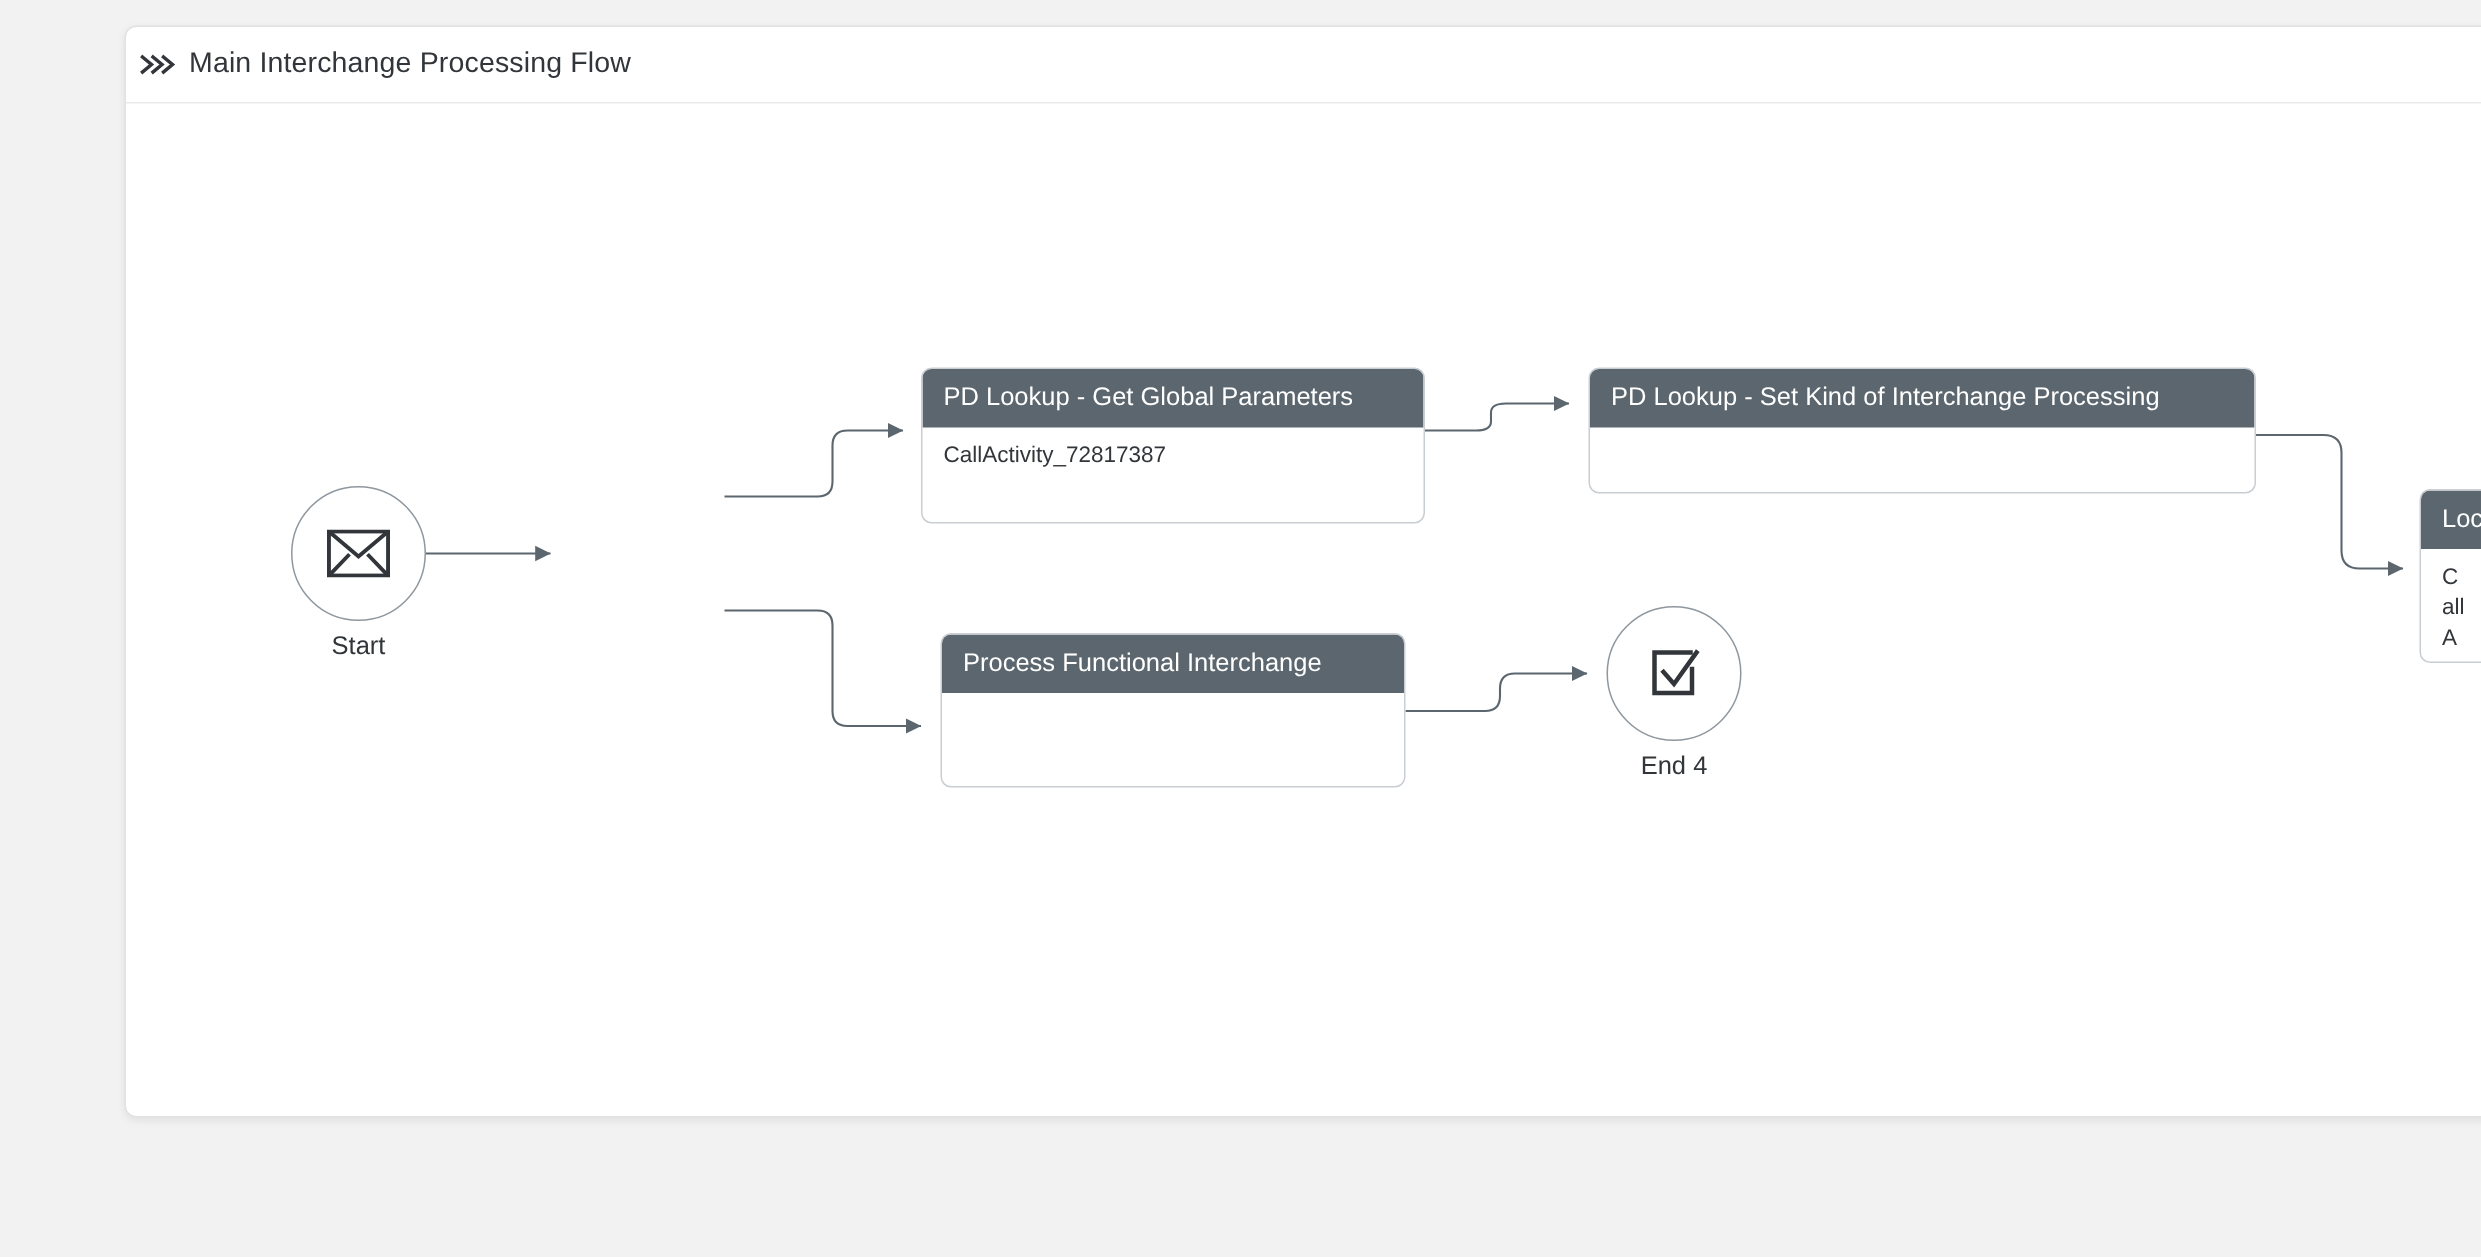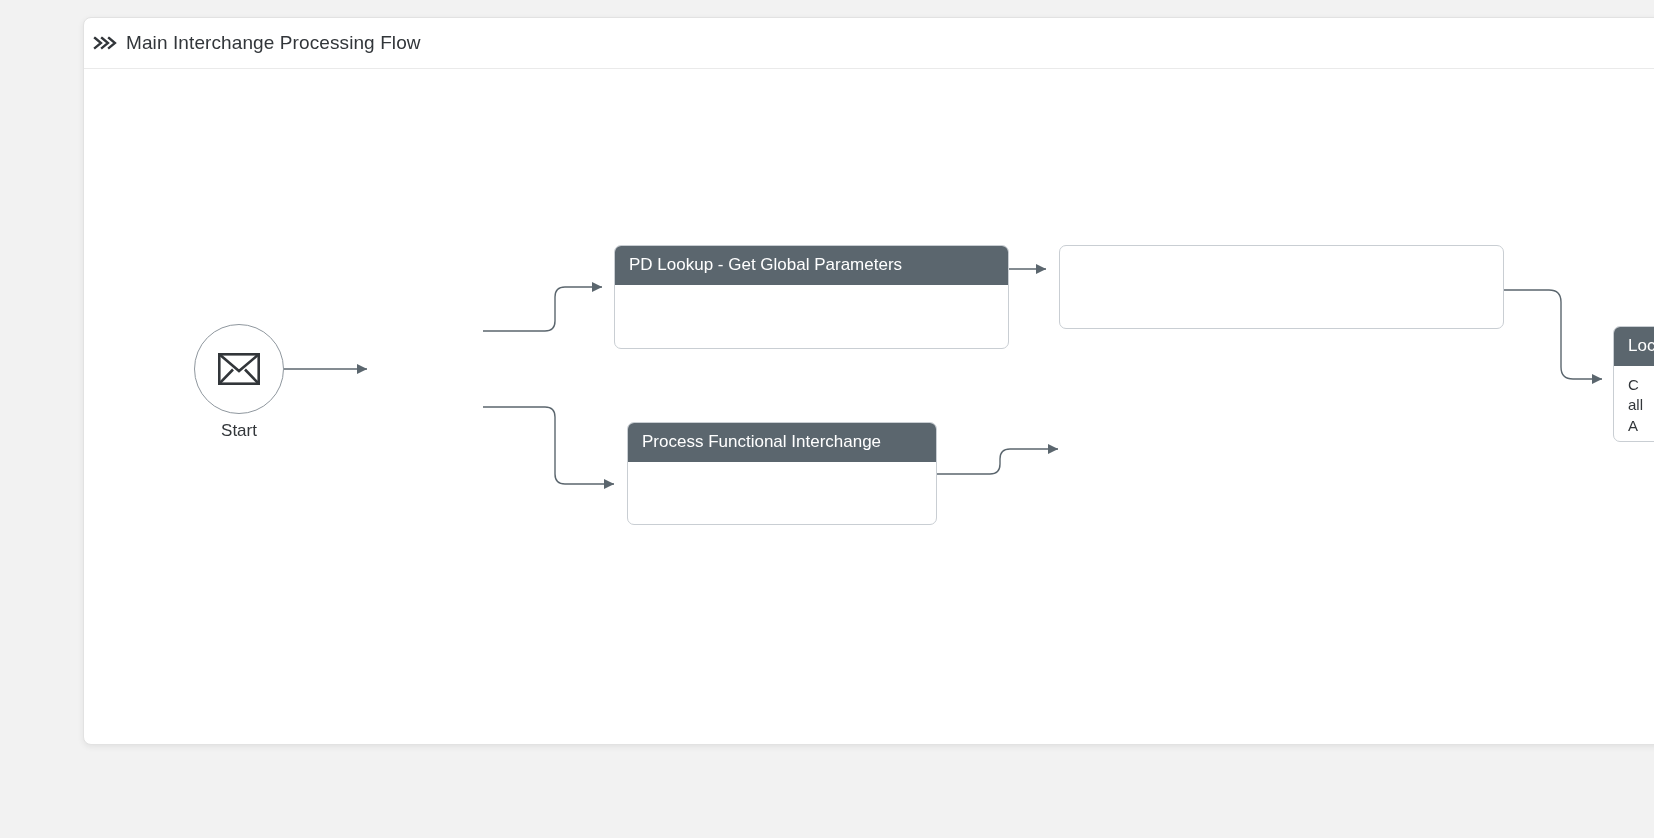--- a/index.html
+++ b/index.html
@@ -166,26 +166,37 @@
       <div class="event" style="left:110px; top:255px;">
         <svg class="event-icon" width="42" height="32" viewBox="0 0 42 32">
           <rect x="1.3" y="1.3" width="39.4" height="29.4" fill="none" stroke="#32363a" stroke-width="2.6"></rect>
           <path d="M1.3,1.3 L21,18 L40.7,1.3" fill="none" stroke="#32363a" stroke-width="2.6"></path>
           <path d="M1.3,30.7 L15,16.5 M40.7,30.7 L27,16.5" fill="none" stroke="#32363a" stroke-width="2.6"></path>
         </svg>
         <span class="event-label">Start</span>
       </div>
 
 
-
-      <div class="task" style="left:530px; top:176px; width:395px; height:104px;">
+      <div class="event" style="left:987px; top:335px;">
+        <svg class="event-icon" width="38" height="38" viewBox="0 0 38 38">
+          <g fill="none" stroke="#32363a" stroke-width="3" stroke-linecap="square" stroke-linejoin="miter">
+            <polyline points="30,5 6,5 6,32 31,32 31,16"></polyline>
+            <polyline points="12,18 19,26 34,5"></polyline>
+          </g>
+        </svg>
+        <span class="event-label">End 4</span>
+      </div>
+
+      <div class="task" style="left:530px; top:176px; width:336px; height:104px;">
         <div class="task-header">PD Lookup - Get Global Parameters</div>
+        <div class="task-body">CallActivity_72817387</div>
       </div>
 
       <div class="task" style="left:975px; top:176px; width:445px; height:84px;">
+        <div class="task-header">PD Lookup - Set Kind of Interchange Processing</div>
       </div>
 
       <div class="task" style="left:543px; top:353px; width:310px; height:103px;">
         <div class="task-header">Process Functional Interchange</div>
       </div>
 
       <div class="task" style="left:1529px; top:257px; width:200px; height:116px;">
         <div class="task-header">Loc</div>
         <div class="task-body" style="width:46px;">CallA
 y_72

